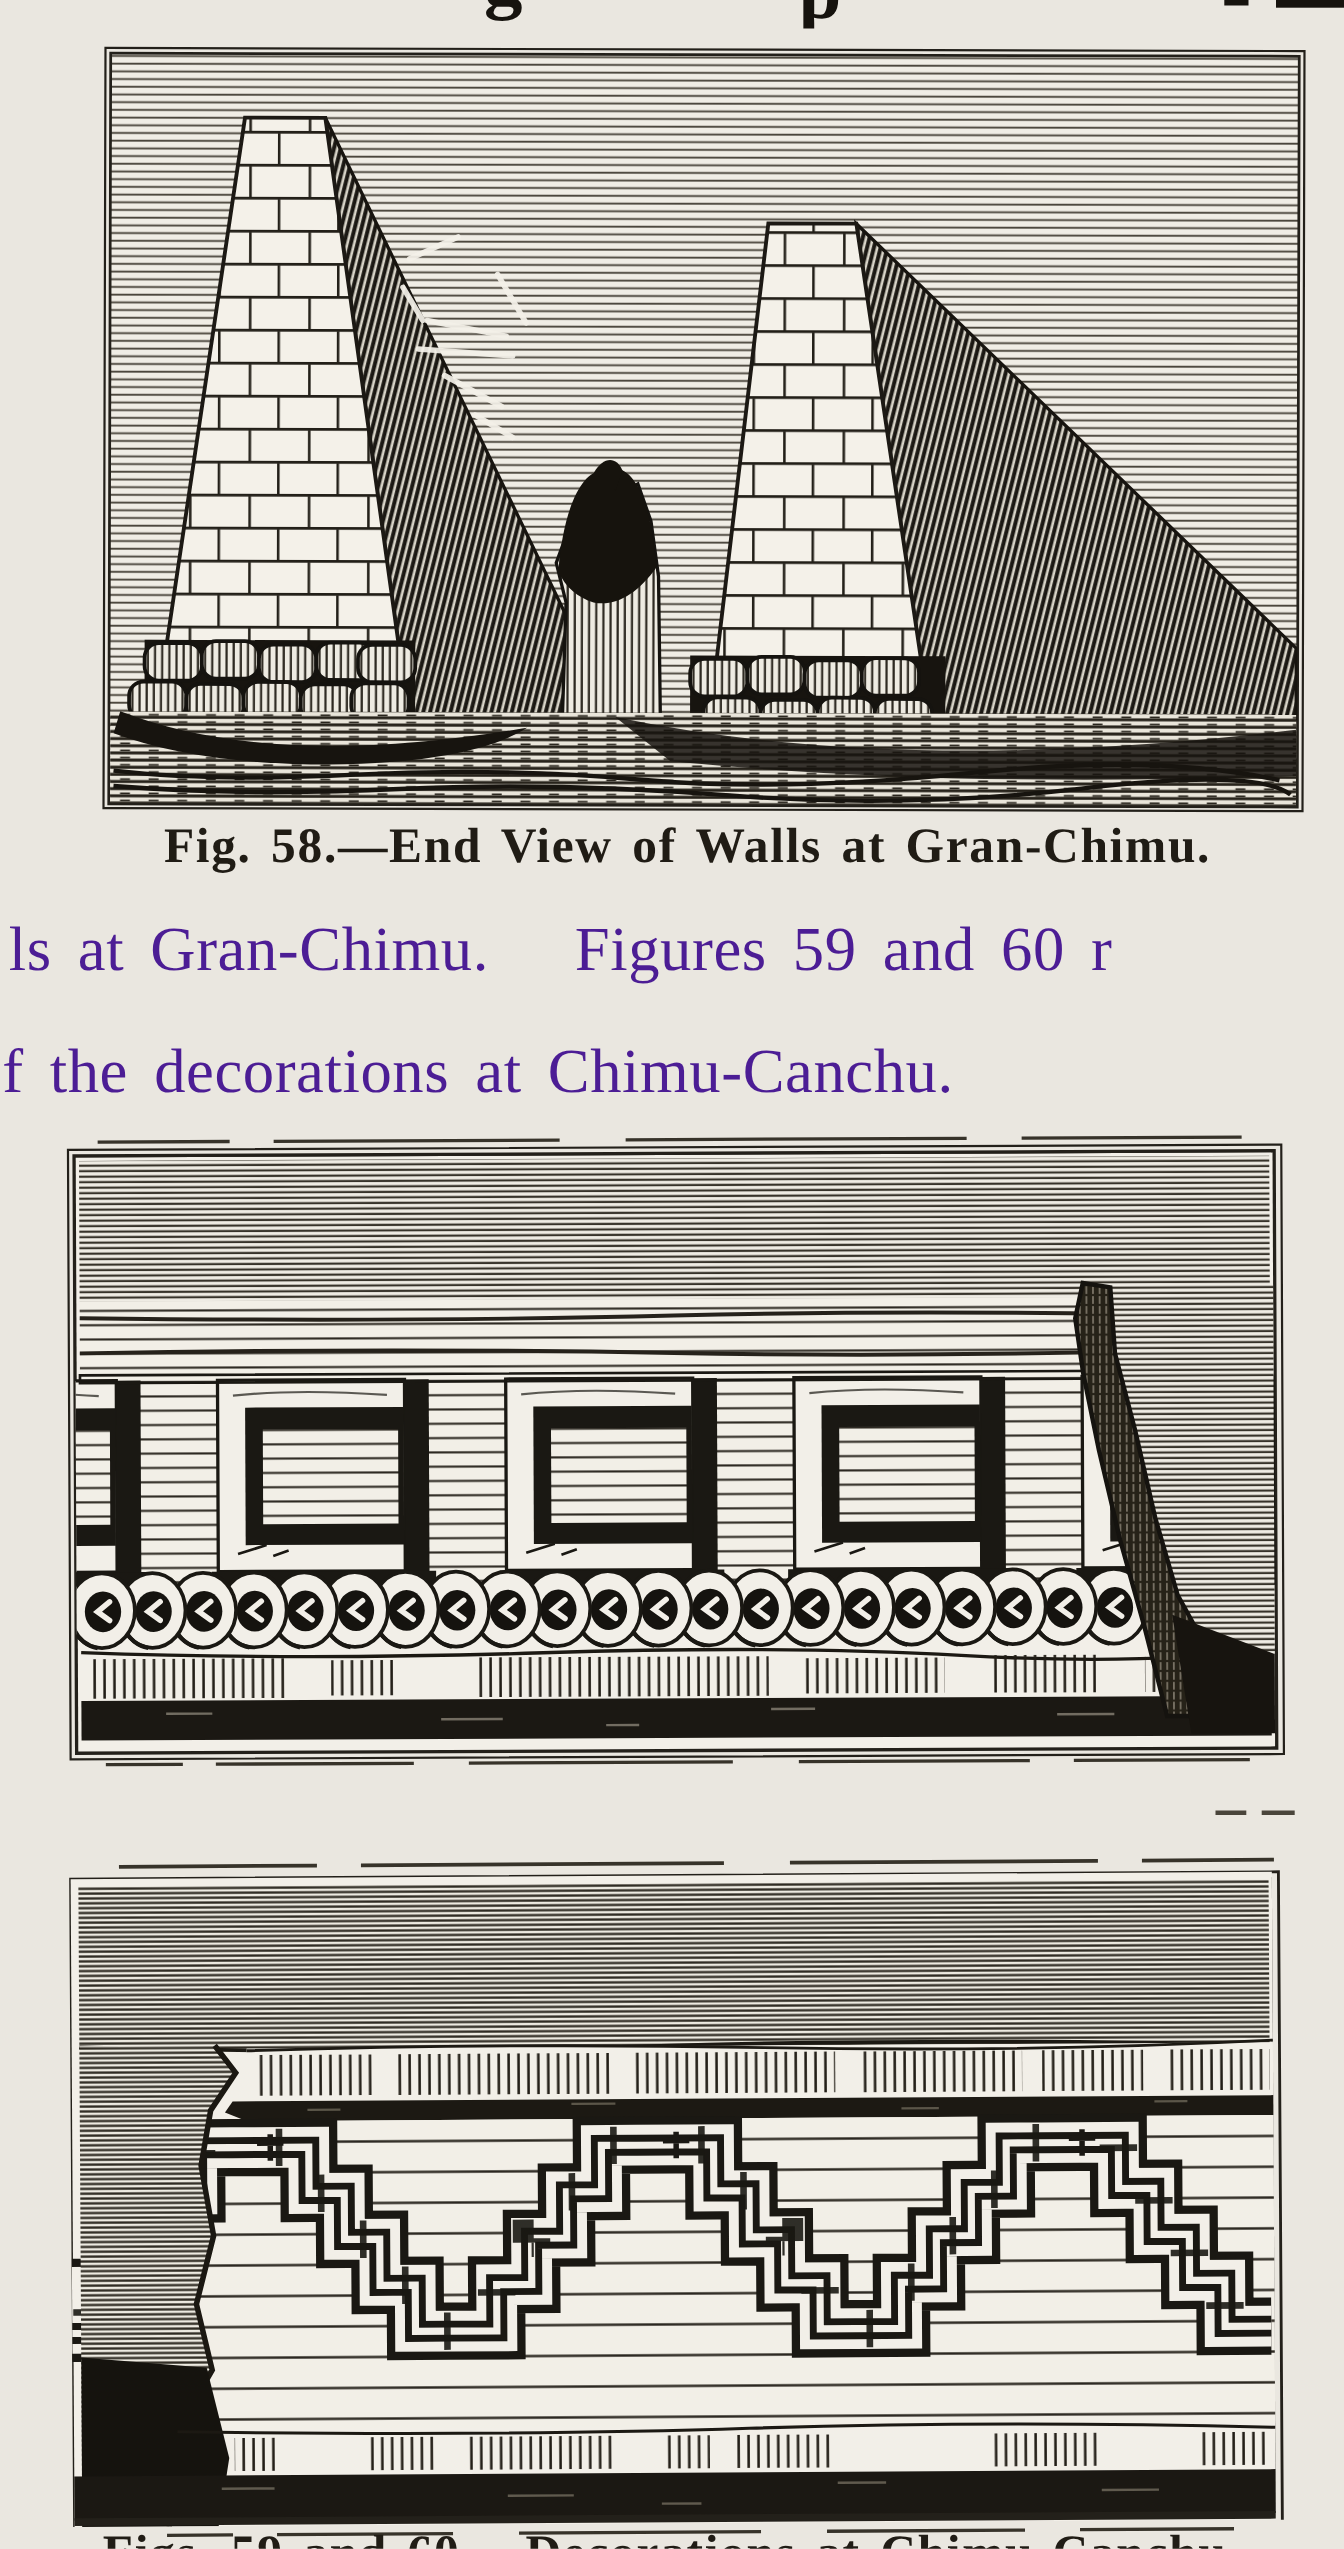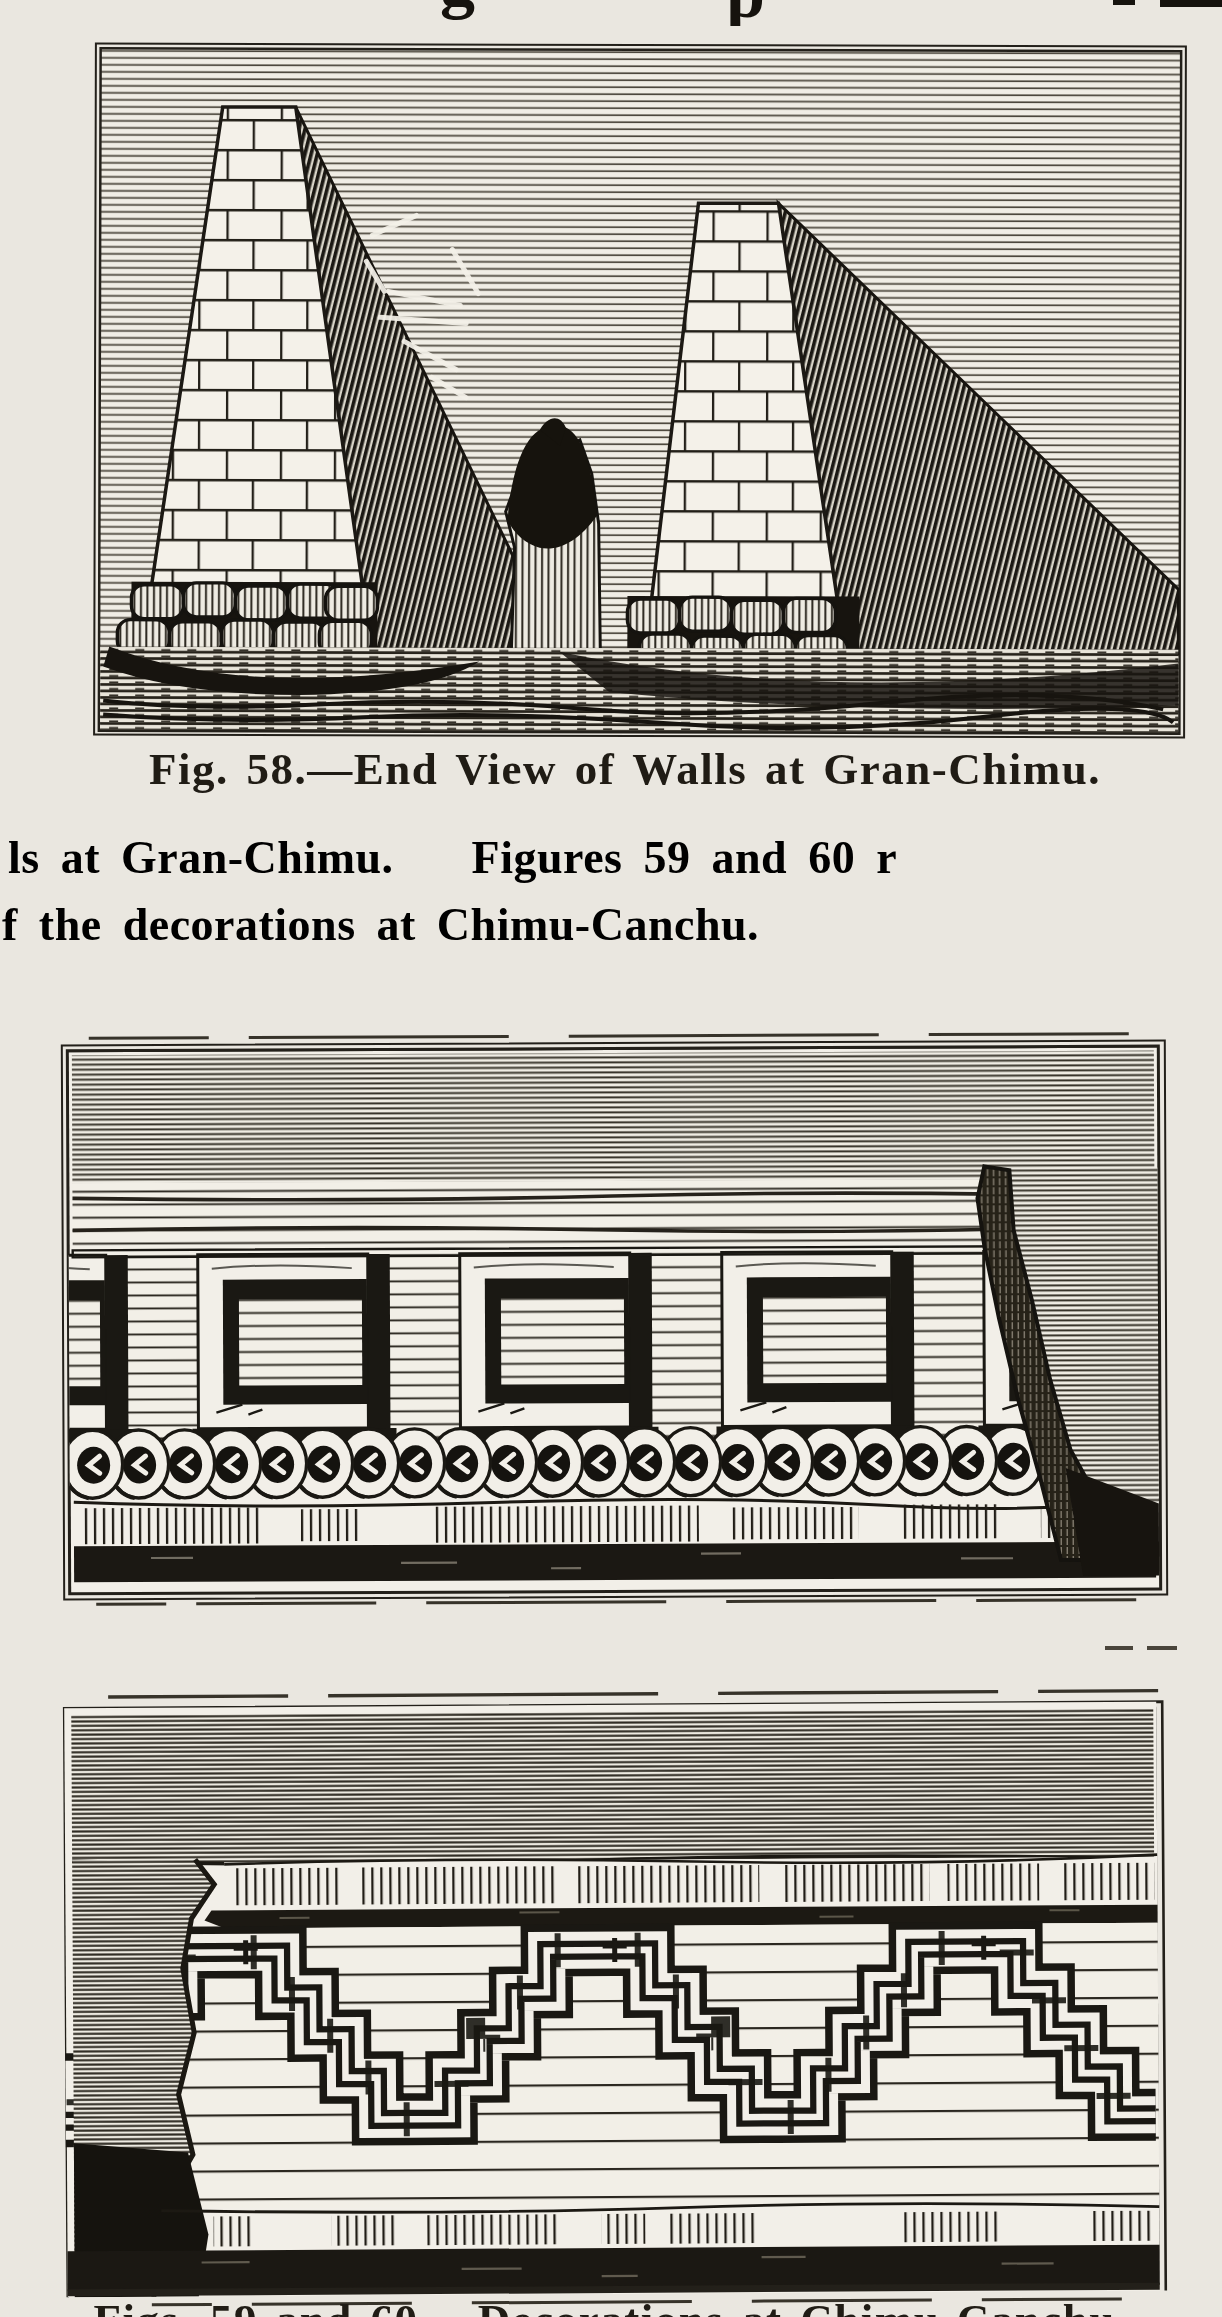--- a/index.html
+++ b/index.html
@@ -11,21 +11,21 @@
   }
   #engraving-layer{position:absolute;left:0;top:0;}
   .txt{position:absolute;white-space:nowrap;color:#211d17;}
   .frag{position:absolute;overflow:hidden;color:#16130e;}
   .frag span{position:absolute;font-family:"Liberation Serif",serif;font-weight:700;}
   .caption{
     font-weight:700;font-size:45px;letter-spacing:1.5px;word-spacing:5px;
     left:0;width:1222px;text-align:center;color:#201c15;
   }
   .bodyline{
-    font-size:46px;letter-spacing:0.5px;word-spacing:9px;color:#000000;font-weight:bold;
+    font-size:57px;letter-spacing:0.5px;word-spacing:9px;color:#4c1d95;
   }
   .gapspace{display:inline-block;width:78px;}
 </style>
 </head>
 <body>
 
 <svg id="engraving-layer" width="1222" height="2317" viewBox="0 0 1222 2317">
   <defs>
 
     <pattern id="skyh" width="10" height="7" patternUnits="userSpaceOnUse">
@@ -332,15 +332,15 @@
   <span style="font-size:70px;top:-46px;left:0;">p</span>
 </div>
 <div style="position:absolute;left:1113px;top:0;width:22px;height:5px;background:#16130e;"></div>
 <div style="position:absolute;left:1160px;top:0;width:62px;height:7px;background:#16130e;"></div>
 
 <div class="txt caption" style="top:743px;transform:translateX(14px);">Fig. 58.—End View of Walls at Gran-Chimu.</div>
 
 <div class="txt bodyline" style="left:8px;top:831px;">
   <span>ls at Gran-Chimu.</span><span class="gapspace"></span><span>Figures 59 and 60 r</span>
 </div>
-<div class="txt bodyline" style="left:2px;top:898px;">f the decorations at Chimu-Canchu.</div>
+<div class="txt bodyline" style="left:2px;top:942px;">f the decorations at Chimu-Canchu.</div>
 
 <div class="txt caption" style="top:2294px;">Figs. 59 and 60.—Decorations at Chimu-Canchu.</div>
 
 </body></html>

